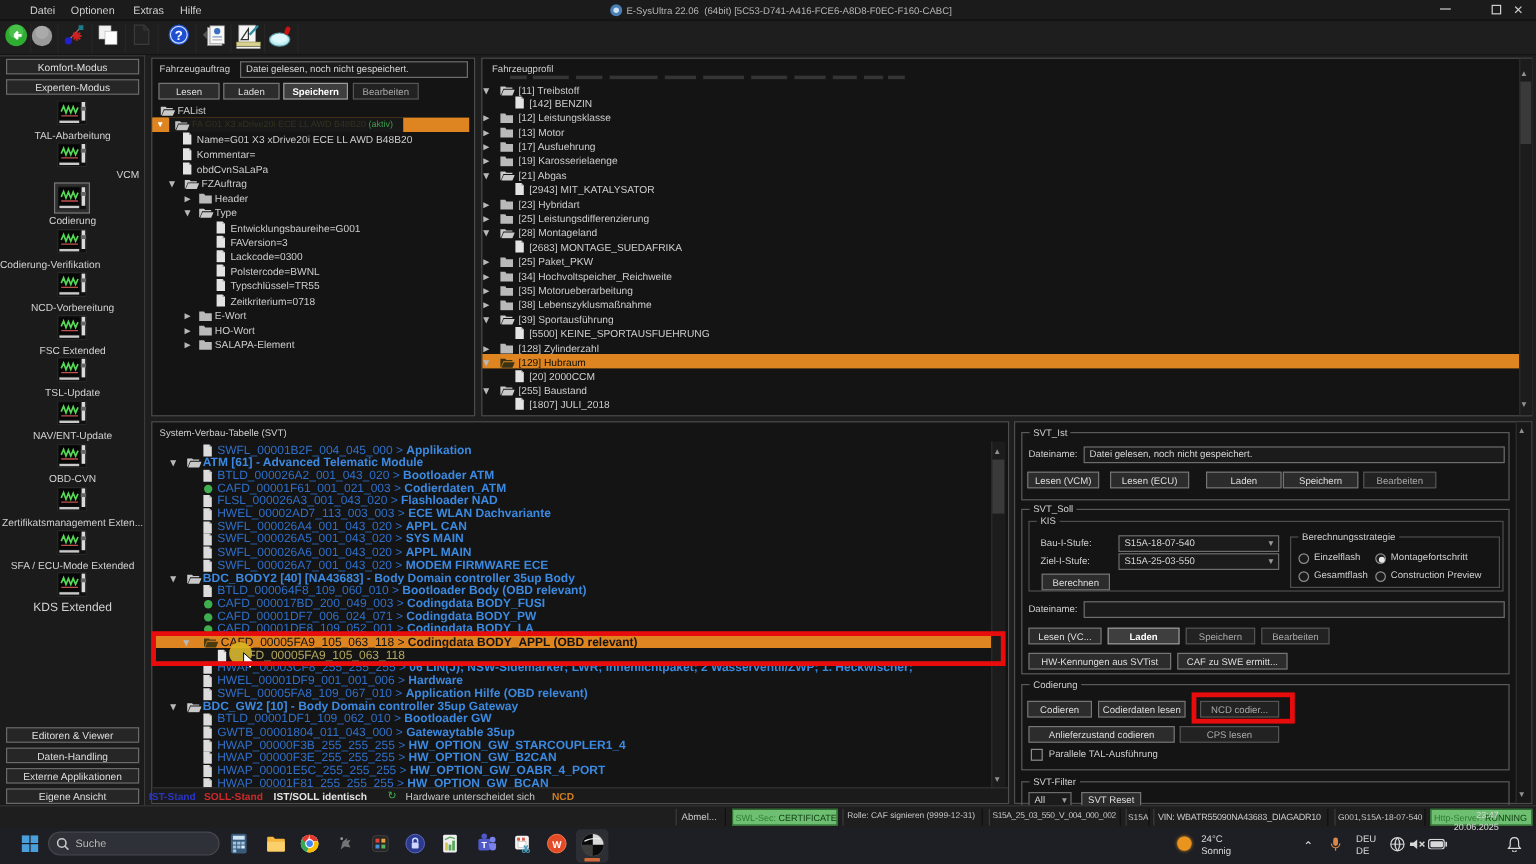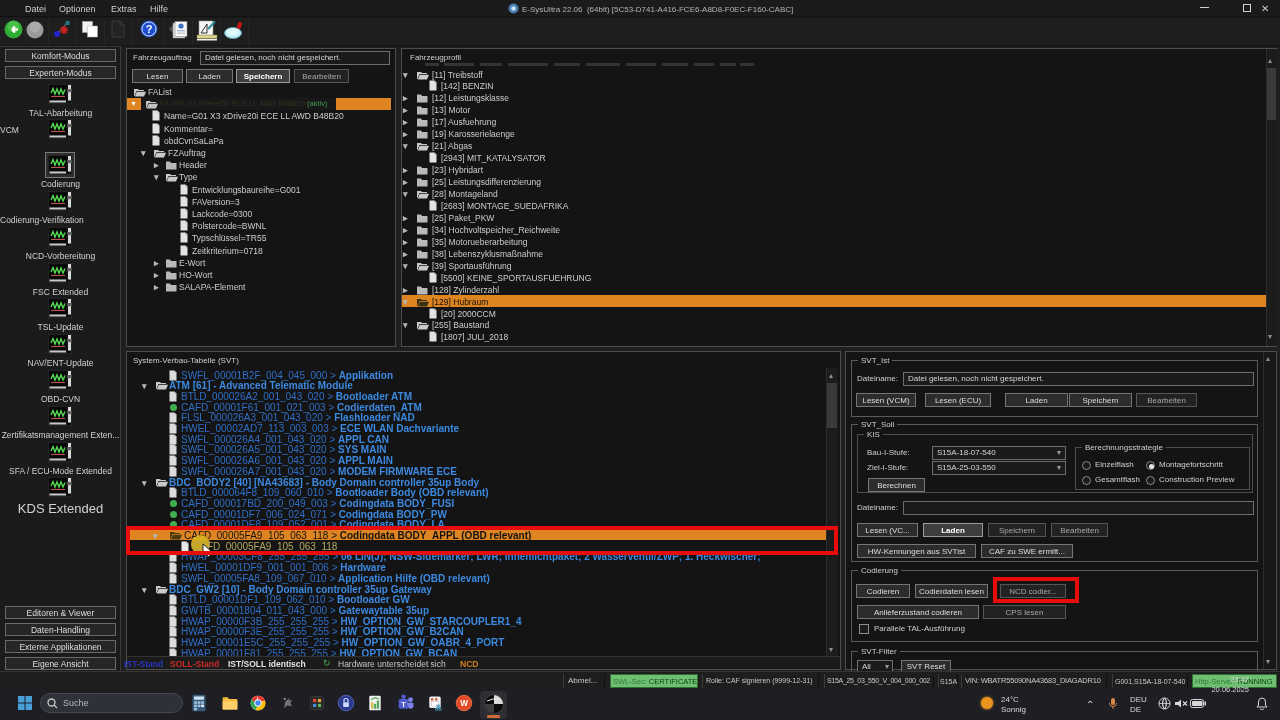--- a/index.html
+++ b/index.html
@@ -109,21 +109,21 @@
 <div class="abs" style="left:0;top:108px;width:121px;text-align:center;font-size:8.5px;color:#d2d2d2;white-space:nowrap;overflow:hidden">TAL-Abarbeitung</div>
 <svg class="abs" style="left:48px;top:119px" width="24" height="20" viewBox="0 0 24 20">
     <rect x="0" y="0" width="24" height="20" fill="#101010" stroke="#3c3c3c" stroke-width="0.8"></rect>
     <rect x="1.5" y="1.5" width="16.5" height="14" fill="#060606"></rect>
     <path d="M3 9 L5 4.5 L7 10 L9 5 L11 10 L13 5 L15 10 L17 5.5" stroke="#55d855" stroke-width="1.4" fill="none"></path>
     <path d="M3 12.5 L17 12.5" stroke="#c05050" stroke-width="1.1"></path>
     <rect x="1.5" y="16.5" width="16.5" height="2" fill="#c9c9c9"></rect>
     <rect x="20" y="1" width="3" height="15.5" fill="#d9d9d9"></rect>
     <rect x="19.3" y="5" width="4.4" height="3.2" fill="#666"></rect>
   </svg>
-<div class="abs" style="left:0;top:125px;width:100px;text-align:left;font-size:8.5px;color:#d2d2d2;white-space:nowrap;overflow:hidden">VCM</div>
+<div class="abs" style="left:0;top:140px;width:116px;text-align:right;font-size:8.5px;color:#d2d2d2;white-space:nowrap;overflow:hidden">VCM</div>
 <div class="abs" style="left:45px;top:152px;width:30px;height:26px;background:#2e2e2e;border:1px solid #787878"></div>
 <svg class="abs" style="left:48px;top:155px" width="24" height="20" viewBox="0 0 24 20">
     <rect x="0" y="0" width="24" height="20" fill="#101010" stroke="#3c3c3c" stroke-width="0.8"></rect>
     <rect x="1.5" y="1.5" width="16.5" height="14" fill="#060606"></rect>
     <path d="M3 9 L5 4.5 L7 10 L9 5 L11 10 L13 5 L15 10 L17 5.5" stroke="#55d855" stroke-width="1.4" fill="none"></path>
     <path d="M3 12.5 L17 12.5" stroke="#c05050" stroke-width="1.1"></path>
     <rect x="1.5" y="16.5" width="16.5" height="2" fill="#c9c9c9"></rect>
     <rect x="20" y="1" width="3" height="15.5" fill="#d9d9d9"></rect>
     <rect x="19.3" y="5" width="4.4" height="3.2" fill="#666"></rect>
   </svg>
@@ -210,21 +210,21 @@
 <div class="abs" style="left:0;top:466px;width:121px;text-align:center;font-size:8.5px;color:#d2d2d2;white-space:nowrap;overflow:hidden">SFA / ECU-Mode Extended</div>
 <svg class="abs" style="left:48px;top:477px" width="24" height="20" viewBox="0 0 24 20">
     <rect x="0" y="0" width="24" height="20" fill="#101010" stroke="#3c3c3c" stroke-width="0.8"></rect>
     <rect x="1.5" y="1.5" width="16.5" height="14" fill="#060606"></rect>
     <path d="M3 9 L5 4.5 L7 10 L9 5 L11 10 L13 5 L15 10 L17 5.5" stroke="#55d855" stroke-width="1.4" fill="none"></path>
     <path d="M3 12.5 L17 12.5" stroke="#c05050" stroke-width="1.1"></path>
     <rect x="1.5" y="16.5" width="16.5" height="2" fill="#c9c9c9"></rect>
     <rect x="20" y="1" width="3" height="15.5" fill="#d9d9d9"></rect>
     <rect x="19.3" y="5" width="4.4" height="3.2" fill="#666"></rect>
   </svg>
-<div class="abs" style="left:0;top:501px;width:121px;text-align:center;font-size:13px;color:#d2d2d2;white-space:nowrap;overflow:hidden">KDS Extended</div>
+<div class="abs" style="left:0;top:501px;width:121px;text-align:center;font-size:10px;color:#d2d2d2;white-space:nowrap;overflow:hidden">KDS Extended</div>
 <div class="btn" style="left:5px;top:606px;width:111px;height:13px;line-height:12px;font-size:8.5px;background:#262626;border:1px solid #6a6a6a">Editoren &amp; Viewer</div>
 <div class="btn" style="left:5px;top:623px;width:111px;height:13px;line-height:12px;font-size:8.5px;background:#262626;border:1px solid #6a6a6a">Daten-Handling</div>
 <div class="btn" style="left:5px;top:640px;width:111px;height:13px;line-height:12px;font-size:8.5px;background:#262626;border:1px solid #6a6a6a">Externe Applikationen</div>
 <div class="btn" style="left:5px;top:657px;width:111px;height:13px;line-height:12px;font-size:8.5px;background:#262626;border:1px solid #6a6a6a">Eigene Ansicht</div>
 <div class="panel" style="left:126px;top:48px;width:270px;height:299px"></div>
 <div class="lbl" style="left:133px;top:53px">Fahrzeugauftrag</div>
 <div class="inp" style="left:200px;top:51px;width:190px;height:14px">Datei gelesen, noch nicht gespeichert.</div>
 <div class="btn" style="left:132px;top:69px;width:51px;height:14px;line-height:13px">Lesen</div>
 <div class="btn" style="left:186px;top:69px;width:47px;height:14px;line-height:13px">Laden</div>
 <div class="btn btnhi" style="left:236px;top:69px;width:54px;height:14px;line-height:13px">Speichern</div>

